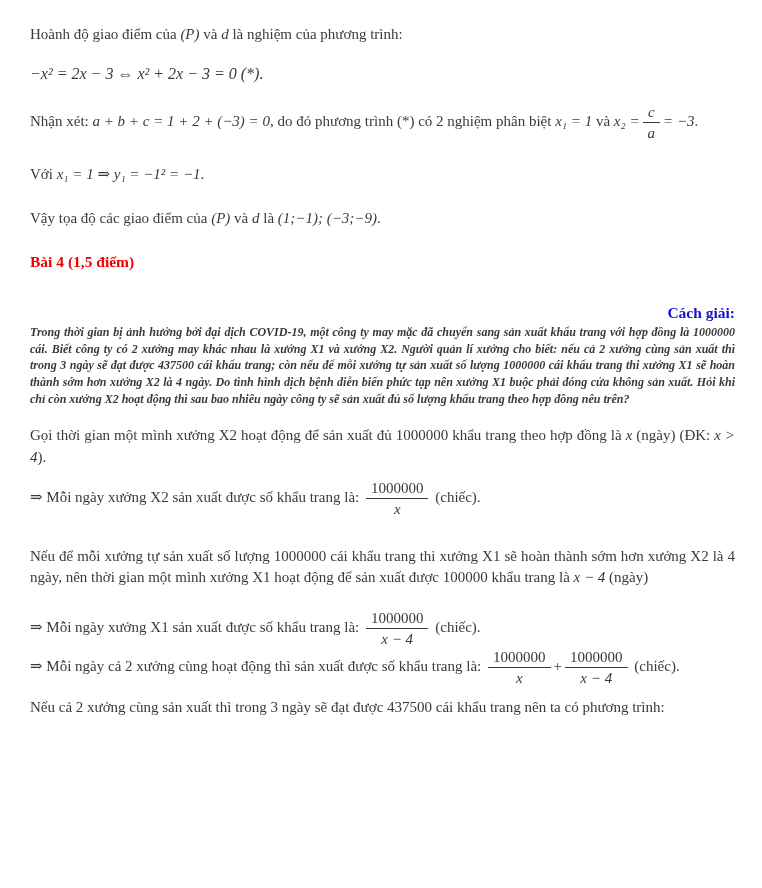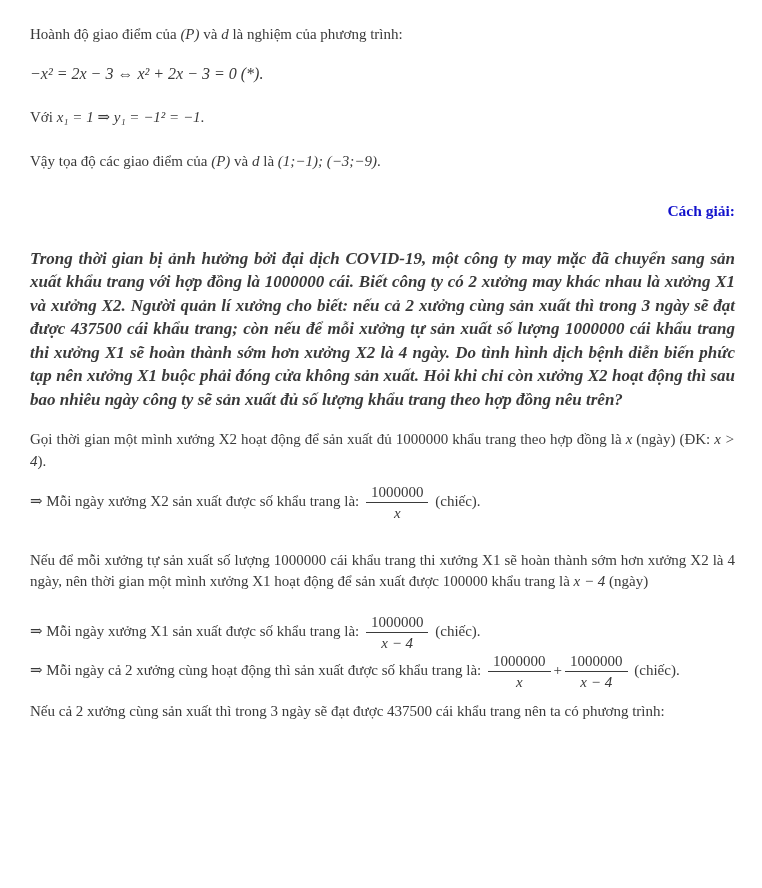--- a/index.html
+++ b/index.html
@@ -10,47 +10,49 @@
     font-size:15px;color:#3a3a3a;line-height:1.45;
   }
   p{margin:0;text-align:justify;}
   .math{font-style:italic;}
   .eq-center{font-style:italic;margin-top:16px;font-size:16px;}
   .frac{display:inline-block;vertical-align:middle;text-align:center;line-height:1.2;margin:0 3px;}
   .frac .num{display:block;border-bottom:1px solid #3a3a3a;padding:0 5px 1px 5px;}
   .frac .den{display:block;padding:1px 5px 0 5px;}
   .h-red{color:#f00000;font-weight:bold;font-size:15.5px;margin-top:22px;text-align:left;}
   .h-blue{color:#1111cc;font-weight:bold;font-size:15.5px;margin-top:28px;text-align:right;}
-  .problem{font-weight:bold;font-style:italic;font-size:17px;line-height:1.38;margin-top:24px;}
+  .problem{font-weight:bold;font-style:italic;font-size:12px;line-height:1.38;margin-top:0;}
   .mt-p2{margin-top:18px;}
   .mt-p3{margin-top:22px;}
   .mt-p4{margin-top:18px;}
   .mt-p5{margin-top:22px;}
   .mt-p6{margin-top:18px;}
   .mt-frac1{margin-top:10px;}
   .mt-p8{margin-top:28px;}
   .mt-frac2{margin-top:20px;}
   .mt-frac3{margin-top:0;}
   .mt-p11{margin-top:10px;}
 </style>
 </head>
 <body>
 
 <div class="page">
 
   <p><span>Hoành độ giao điểm của </span><span class="math">(P)</span><span> và </span><span class="math">d</span><span> là nghiệm của phương trình:</span></p>
 
   <p class="eq-center">−x² = 2x − 3 ⇔ x² + 2x − 3 = 0 (*).</p>
 
+  <p class="mt-p2"><span>Nhận xét: </span><span class="math">a + b + c = 1 + 2 + (−3) = 0</span><span>, do đó phương trình (*) có 2 nghiệm phân biệt </span><span class="math">x₁ = 1</span><span> và </span><span class="math">x₂ =</span><span class="frac"><span class="num math">c</span><span class="den math">a</span></span><span class="math">= −3</span><span>.</span></p>
 
   <p class="mt-p3"><span>Với </span><span class="math">x₁ = 1 ⇒ y₁ = −1² = −1</span><span>.</span></p>
 
 
   <p class="mt-p5"><span>Vậy tọa độ các giao điểm của </span><span class="math">(P)</span><span> và </span><span class="math">d</span><span> là </span><span class="math">(1;−1); (−3;−9)</span><span>.</span></p>
 
+  <p class="h-red">Bài 4 (1,5 điểm)</p>
 
   <p class="h-blue">Cách giải:</p>
 
   <p class="problem">Trong thời gian bị ảnh hưởng bởi đại dịch COVID-19, một công ty may mặc đã chuyển sang sản xuất khẩu trang với hợp đồng là 1000000 cái. Biết công ty có 2 xưởng may khác nhau là xưởng X1 và xưởng X2. Người quản lí xưởng cho biết: nếu cả 2 xưởng cùng sản xuất thì trong 3 ngày sẽ đạt được 437500 cái khẩu trang; còn nếu để mỗi xưởng tự sản xuất số lượng 1000000 cái khẩu trang thi xưởng X1 sẽ hoàn thành sớm hơn xưởng X2 là 4 ngày. Do tình hình dịch bệnh diễn biến phức tạp nên xưởng X1 buộc phải đóng cửa không sản xuất. Hỏi khi chỉ còn xưởng X2 hoạt động thì sau bao nhiêu ngày công ty sẽ sản xuất đủ số lượng khẩu trang theo hợp đồng nêu trên?</p>
 
   <p class="mt-p6"><span>Gọi thời gian một mình xưởng X2 hoạt động để sản xuất đủ 1000000 khẩu trang theo hợp đồng là </span><span class="math">x</span><span> (ngày) (ĐK: </span><span class="math">x &gt; 4</span><span>).</span></p>
 
   <p class="mt-frac1"><span>⇒ Mỗi ngày xưởng X2 sản xuất được số khẩu trang là: </span><span class="frac"><span class="num">1000000</span><span class="den math">x</span></span><span> (chiếc).</span></p>
 
   <p class="mt-p8"><span>Nếu để mỗi xưởng tự sản xuất số lượng 1000000 cái khẩu trang thi xưởng X1 sẽ hoàn thành sớm hơn xưởng X2 là 4 ngày, nên thời gian một mình xưởng X1 hoạt động để sản xuất được 100000 khẩu trang là </span><span class="math">x − 4</span><span> (ngày)</span></p>

